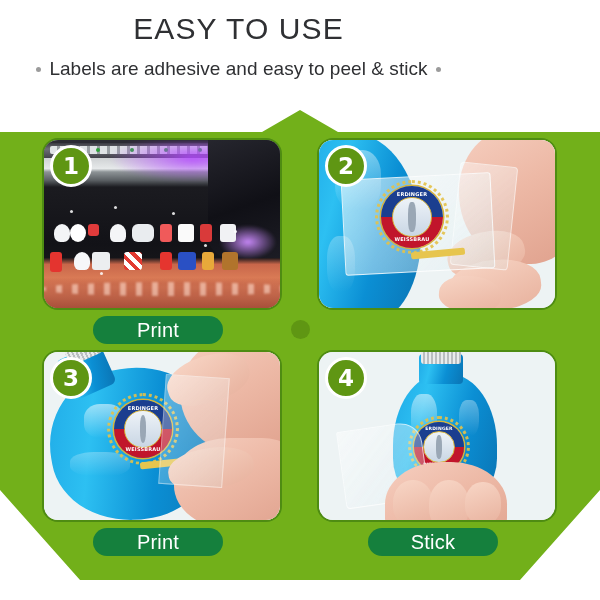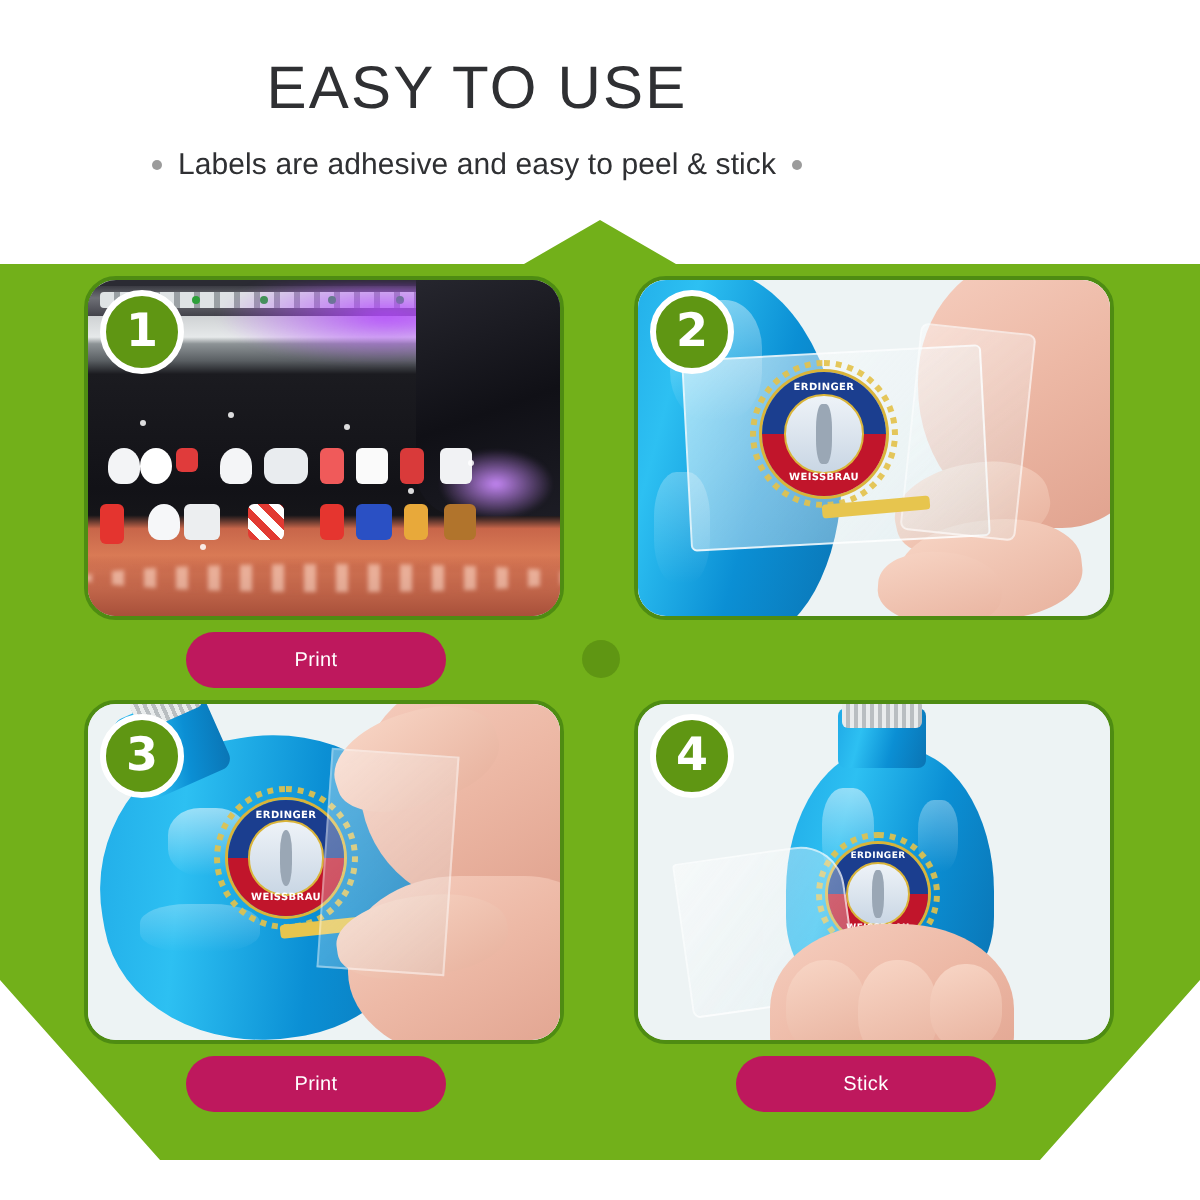--- a/index.html
+++ b/index.html
@@ -22,21 +22,21 @@
     background: #ffffff;
   }
 
   
   .header {
     position: absolute;
     top: 0; left: 0;
     width: 477px;
     height: 118px;
     text-align: center;
-    padding-top: 28px;
+    padding-top: 12px;
   }
 
   .title {
     font-size: 30px;
     font-weight: 400;
     letter-spacing: 1.1px;
     color: #2f3033;
     line-height: 1.1;
   }
 
@@ -49,21 +49,21 @@
   }
 
   .bullet-dot {
     width: 5px; height: 5px;
     border-radius: 50%;
     background: #9b9b9b;
     flex: 0 0 auto;
   }
 
   .subtitle {
-    font-size: 15px;
+    font-size: 19px;
     font-weight: 400;
     color: #2f3033;
     letter-spacing: 0.05px;
     white-space: nowrap;
   }
 
   
   .green-stage {
     position: absolute;
     left: 0;
@@ -129,23 +129,23 @@
     z-index: 6;
     font-family: "DejaVu Sans", sans-serif;
   }
 
   
   .pill {
     position: absolute;
     width: 130px;
     height: 28px;
     border-radius: 14px;
-    background: #be185d;
+    background: #15803d;
     color: #ffffff;
-    font-size: 10px;
+    font-size: 20px;
     display: flex;
     align-items: center;
     justify-content: center;
     z-index: 7;
     letter-spacing: 0.2px;
   }
 
   .pill-1 { left: 93px;  top: 206px; }
   .pill-2 { left: 368px; top: 206px; }
   .pill-3 { left: 93px;  top: 418px; }

